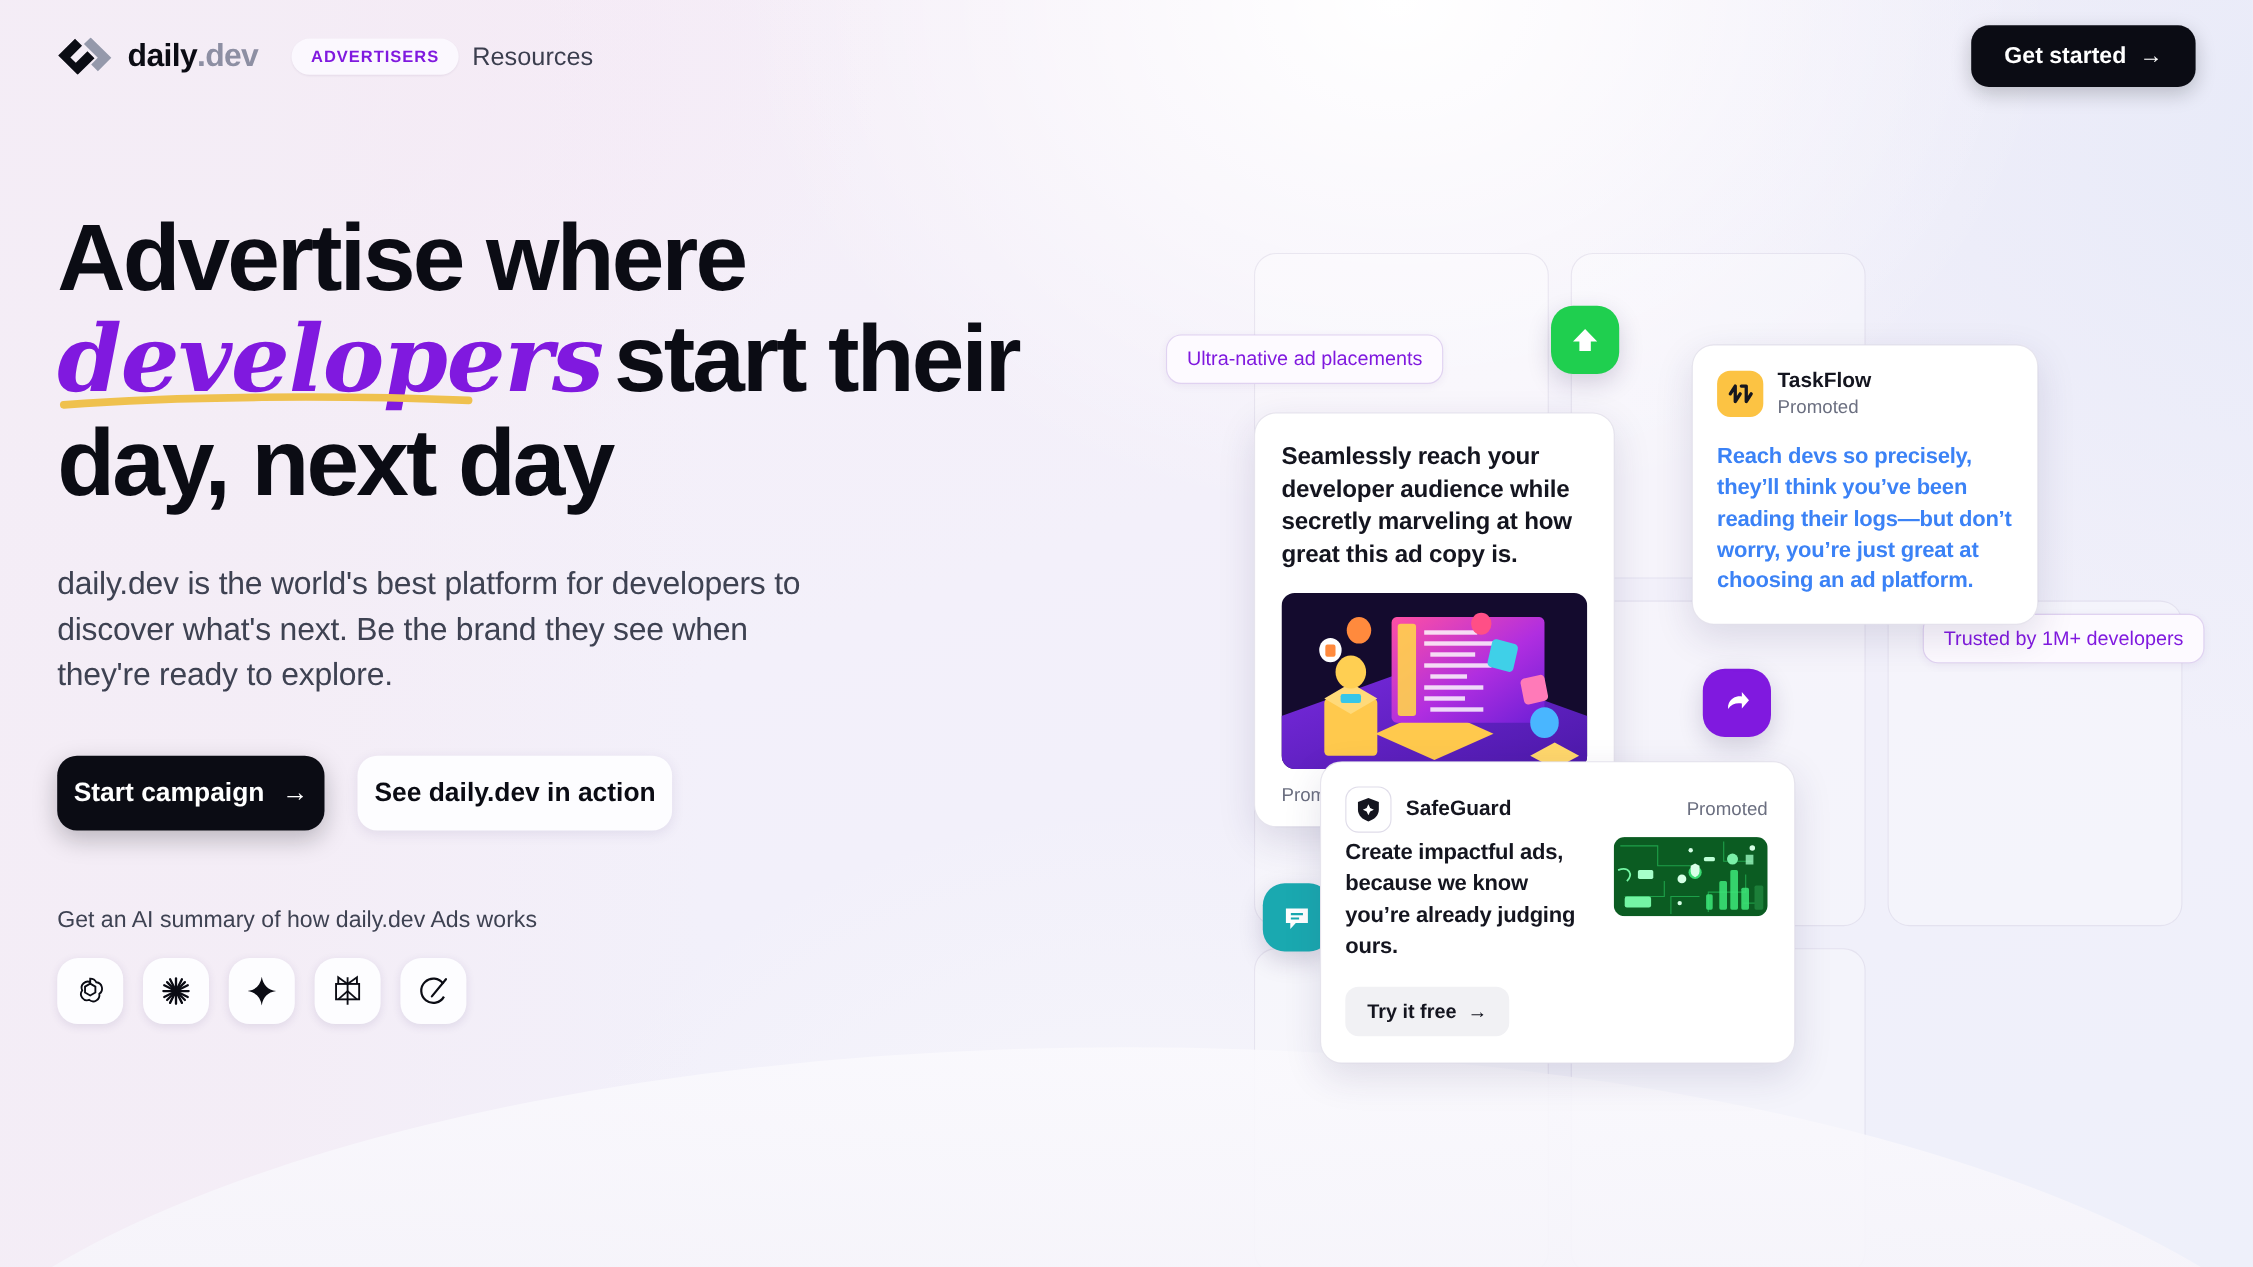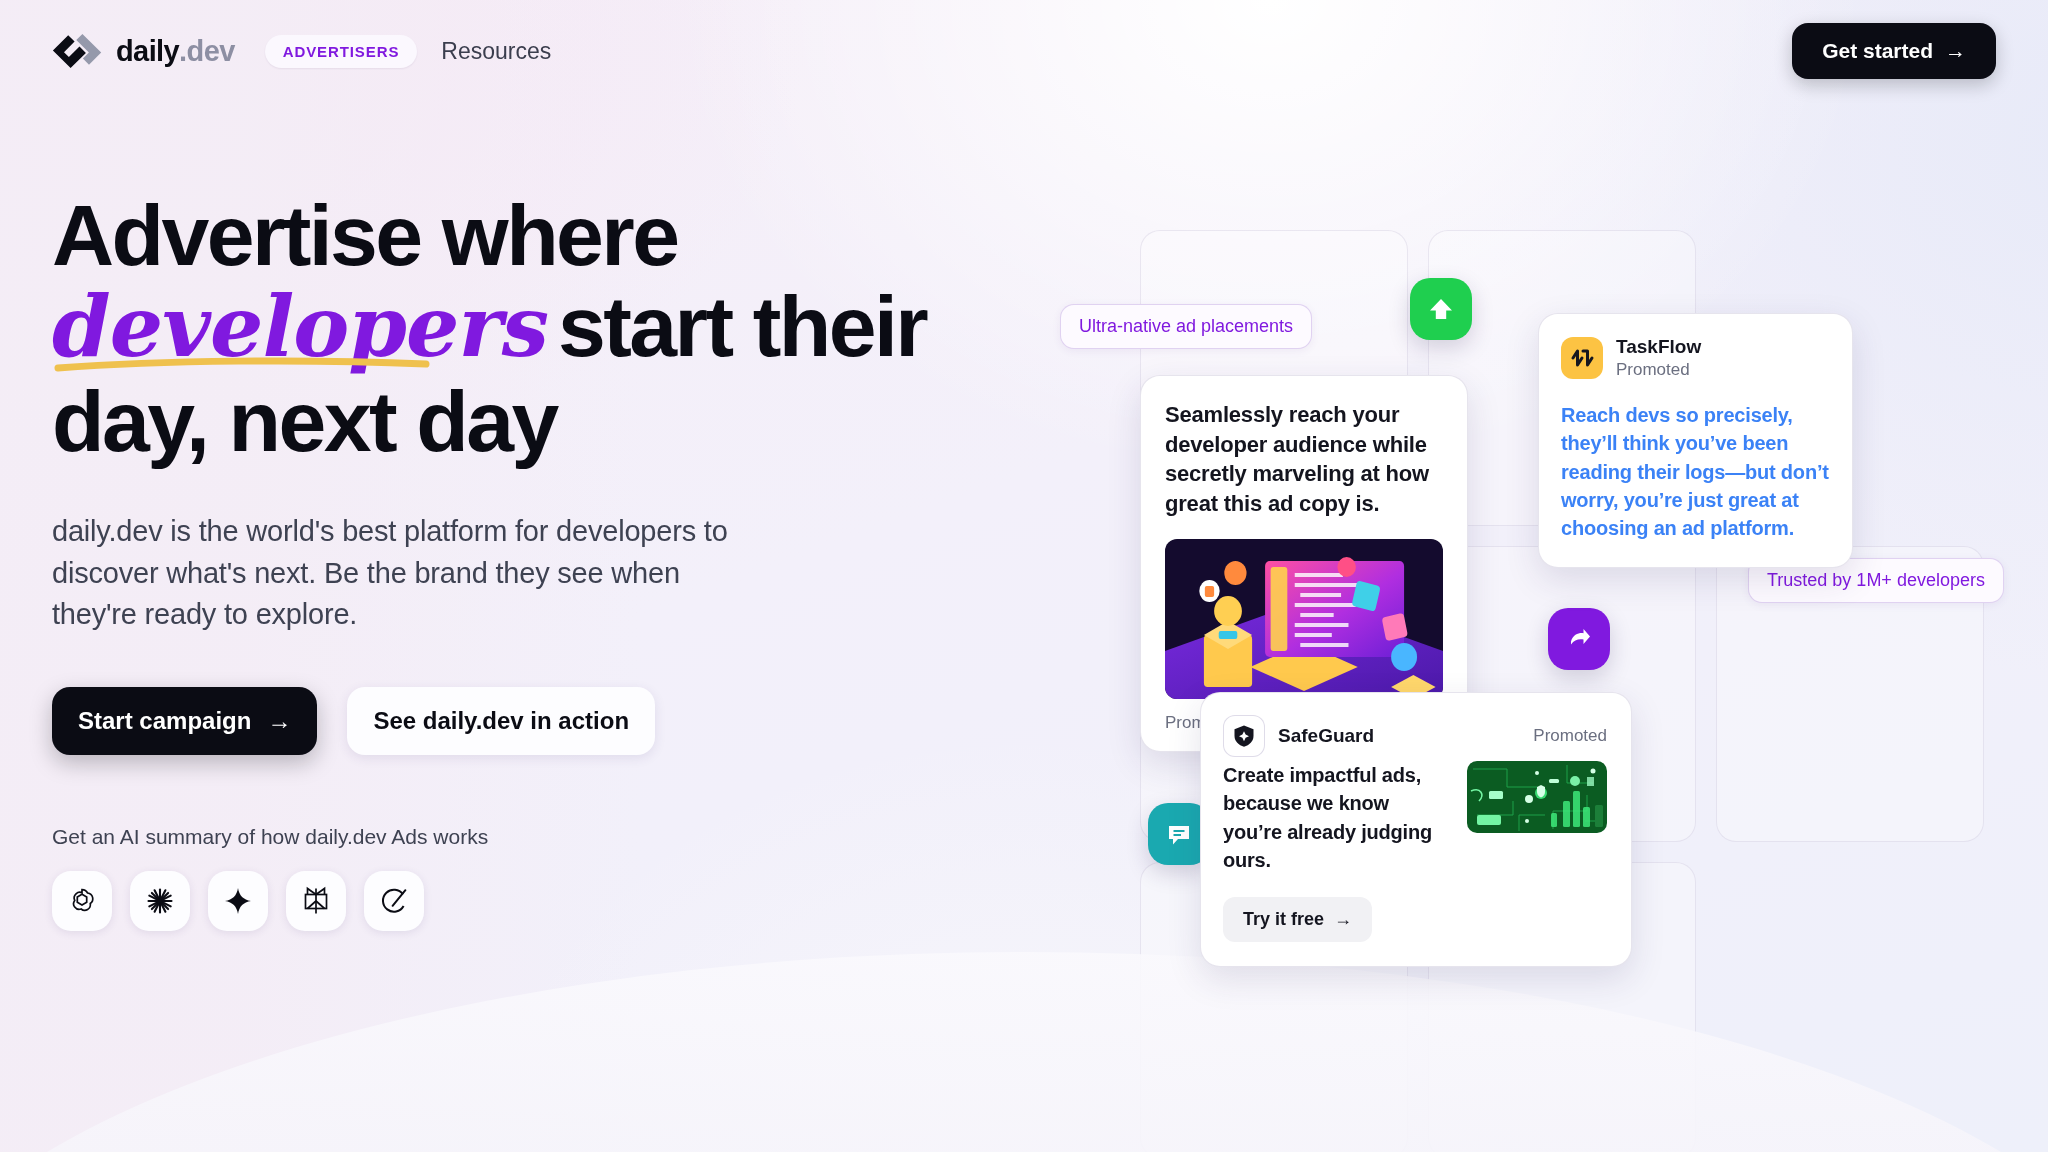--- a/index.html
+++ b/index.html
@@ -45,21 +45,21 @@
   header{
     position:absolute; left:0; right:0; top:0; height:102px;
     display:flex; align-items:center; padding:0 52px;
     z-index:40;
   }
   .brand{ display:flex; align-items:center; gap:14px; }
   .brand-mark{ width:50px; height:34px; display:block; }
   .brand-text{ font-size:29px; font-weight:700; letter-spacing:-.6px; }
   .brand-text .dev{ color:#8d8fa3; font-weight:600; }
 
-  nav{ display:flex; align-items:center; gap:14px; margin-left:30px; }
+  nav{ display:flex; align-items:center; gap:2px; margin-left:30px; }
   .pill-nav{
     padding:8px 18px; border-radius:999px; background:#fbf8fe;
     color:#8019df; font-size:15px; font-weight:700; letter-spacing:.9px;
     box-shadow:0 1px 2px rgba(40,20,70,.07);
   }
   .nav-link{ font-size:23px; color:#3b3e4e; padding:6px 10px; }
 
   .btn-getstarted{
     margin-left:auto;
     background:#0b0c14; color:#fff;
@@ -84,21 +84,21 @@
   }
   .underline-svg{ display:block; margin:-16px 0 2px 0; }
   .sub{
     margin-top:44px; font-size:29px; line-height:1.42;
     color:#3e4252; max-width:700px; letter-spacing:-.2px;
   }
   .cta-row{ margin-top:52px; display:flex; gap:30px; }
   .btn{
     display:flex; align-items:center; gap:16px;
     font-size:24px; font-weight:700; border-radius:18px;
-    padding:20px 26px;
+    padding:20px 15px;
   }
   .btn-dark{ background:#0b0c14; color:#fff; box-shadow:0 8px 22px rgba(11,12,20,.25); }
   .btn-light{ background:#fdfdff; color:#0b0c14; box-shadow:0 3px 12px rgba(60,40,110,.10); }
 
   .ai-block{ margin-top:70px; }
   .ai-label{ font-size:21px; color:#3e4252; }
   .ai-icons{ margin-top:22px; display:flex; gap:18px; }
   .ai-chip{
     width:60px; height:60px; border-radius:19px; background:#fdfdff;
     display:flex; align-items:center; justify-content:center;

